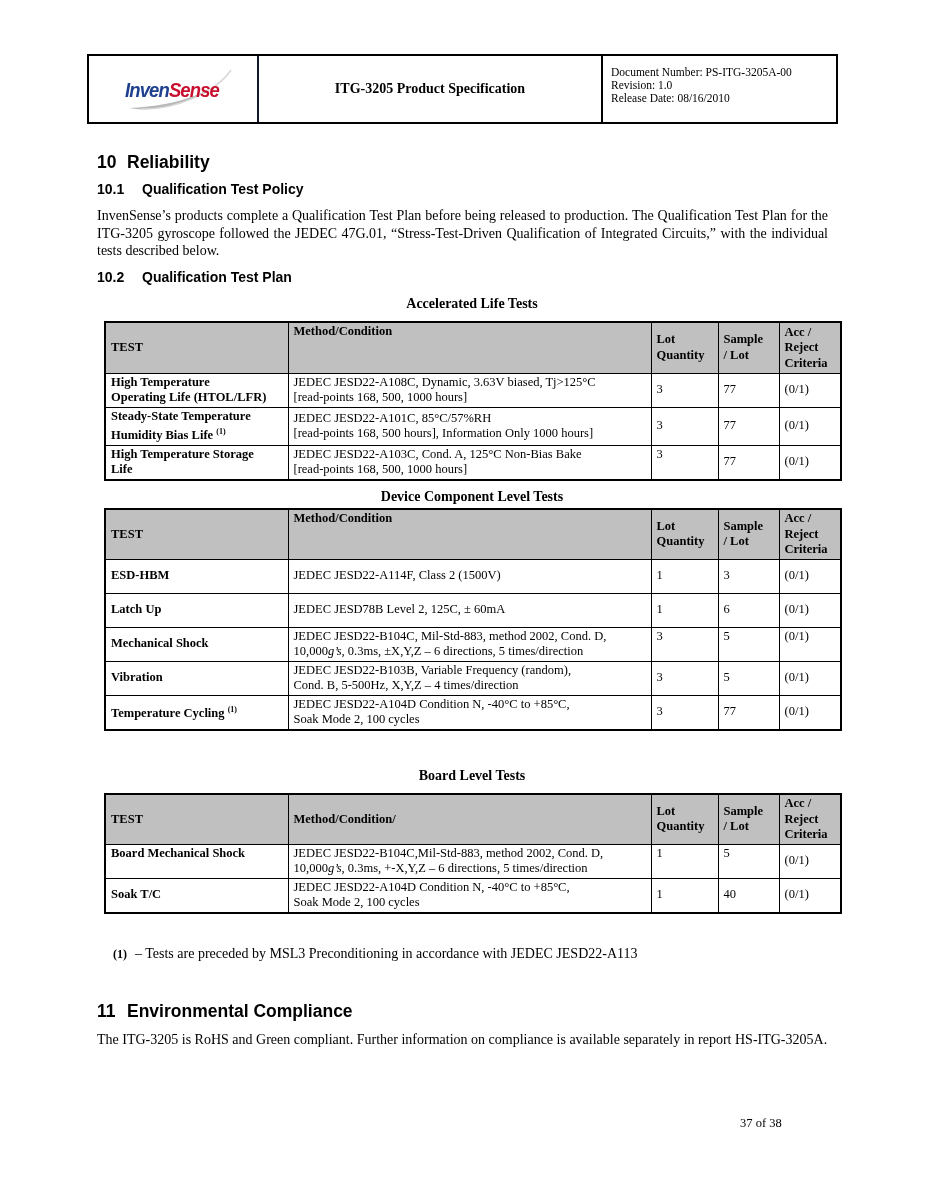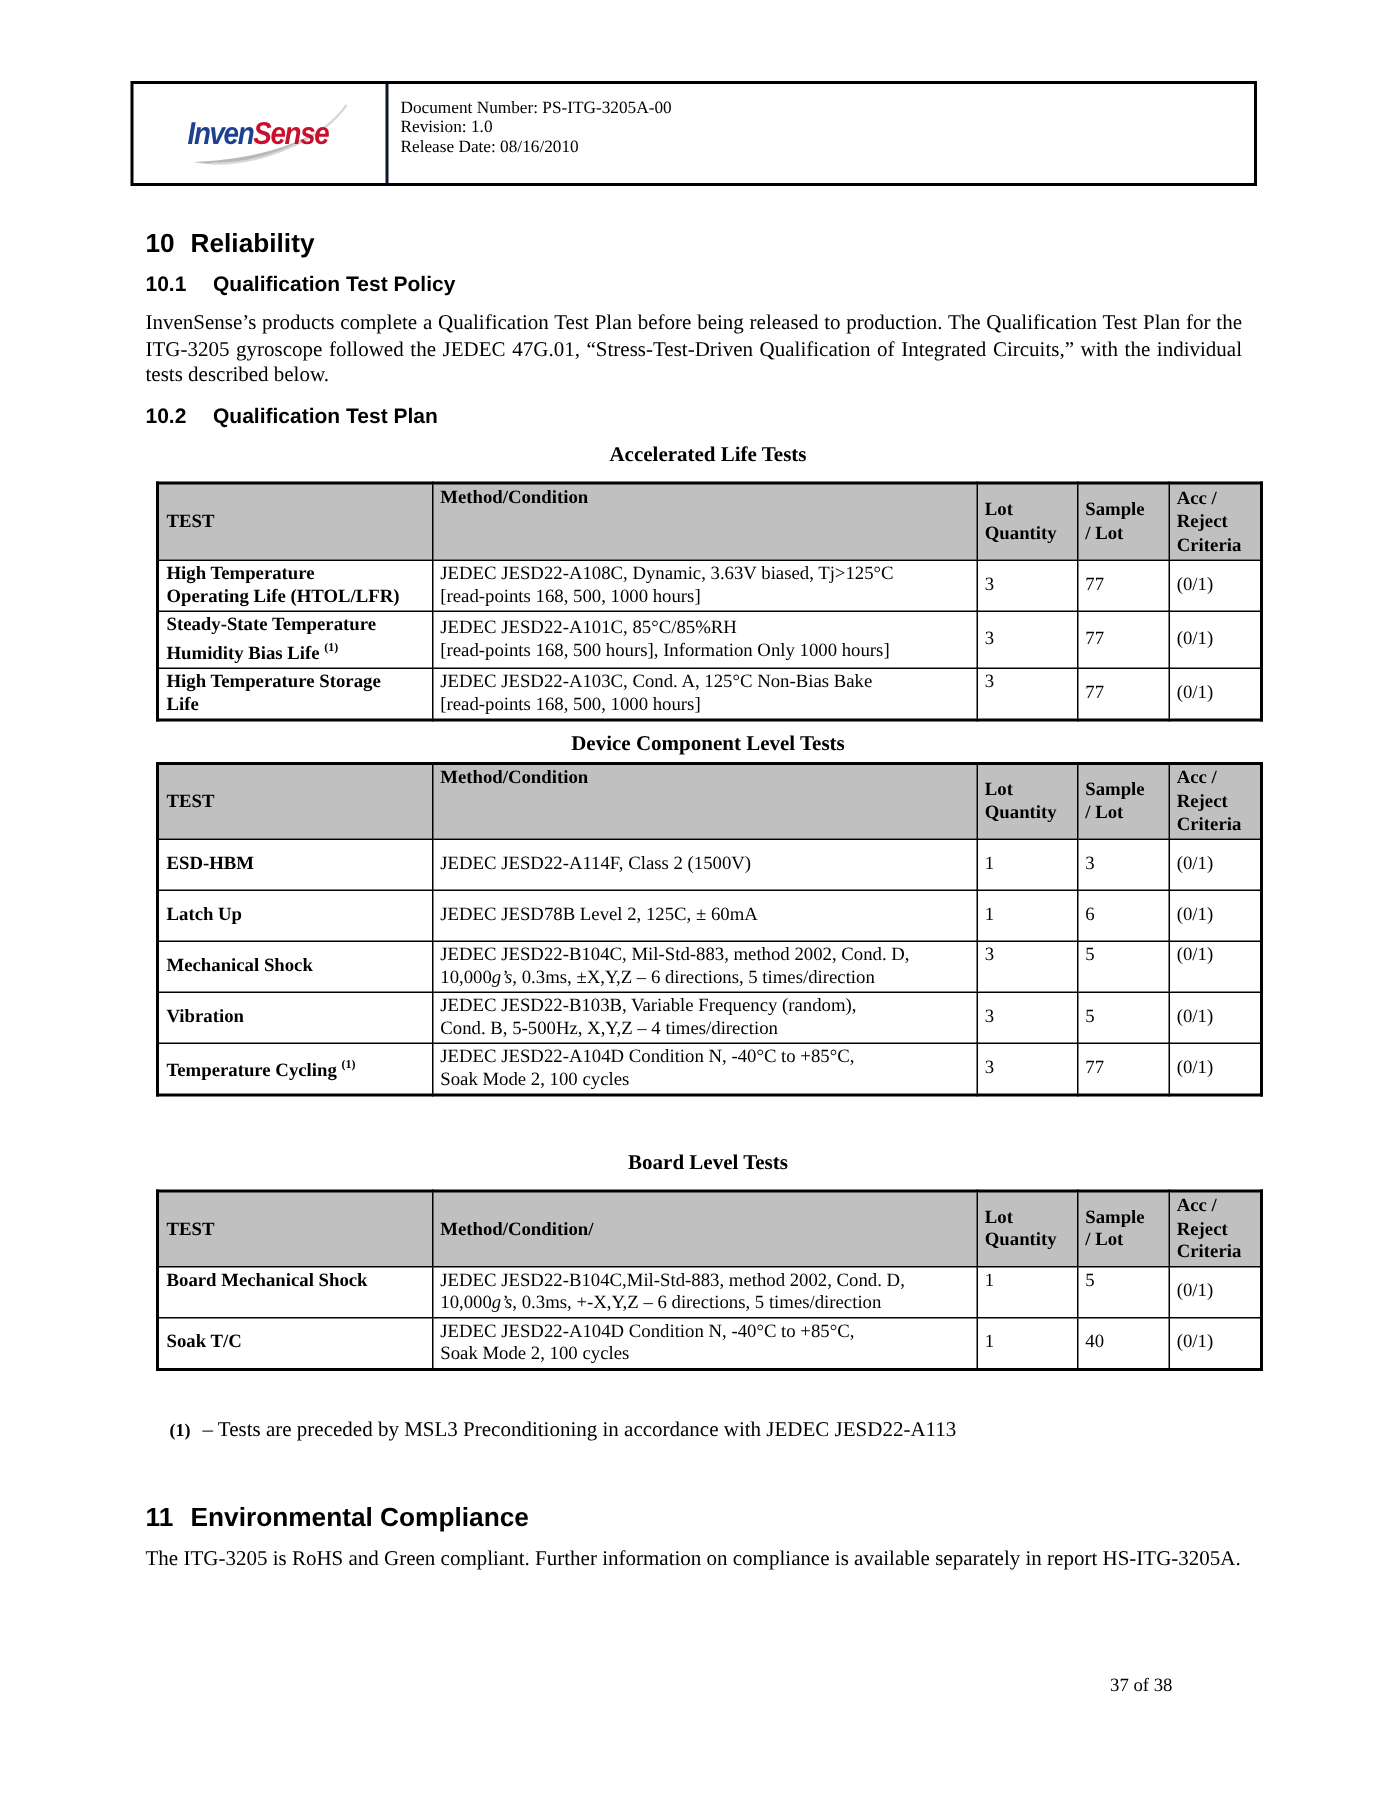--- a/index.html
+++ b/index.html
@@ -122,20 +122,21 @@
 <div class="hdr">
   <div class="hdr-logo">
     <div class="logo-wrap">
       <svg class="logo-swoosh" viewBox="0 0 112 44">
         <path d="M8 40 C 40 46, 90 30, 108 4 C 96 22, 60 38, 8 40 Z" fill="#b8b8b8"></path>
         <path d="M20 41 C 55 42, 95 24, 110 2" stroke="#d8d8d8" stroke-width="1.5" fill="none"></path>
       </svg>
       <div class="logo-text"><span class="inv">Inven</span><span class="sen">Sense</span></div>
     </div>
   </div>
+  <div class="hdr-title">ITG-3205 Product Specification</div>
   <div class="hdr-meta">
     <div>Document Number: PS-ITG-3205A-00</div>
     <div>Revision: 1.0</div>
     <div>Release Date: 08/16/2010</div>
   </div>
 </div>
 
 <div class="h1" style="top:152px;">
   <span class="num">10</span><span>Reliability</span>
 </div>
@@ -166,21 +167,21 @@
   </tr>
   <tr style="height:33px;padding-left:28px;">
     <td class="name"><span>High Temperature</span><br><span>Operating Life (HTOL/LFR)</span></td>
     <td><span>JEDEC JESD22-A108C, Dynamic, 3.63V biased,  Tj&gt;125°C</span><br><span>[read-points 168, 500, 1000 hours]</span></td>
     <td>3</td>
     <td>77</td>
     <td>(0/1)</td>
   </tr>
   <tr style="height:33px;">
     <td class="name"><span>Steady-State Temperature</span><br><span>Humidity Bias Life</span> <sup>(1)</sup></td>
-    <td><span>JEDEC JESD22-A101C, 85°C/85%RH</span><br><span>[read-points 168, 500 hours], Information Only 1000 hours]</span></td>
+    <td><span>JEDEC JESD22-A101C, 85°C/57%RH</span><br><span>[read-points 168, 500 hours], Information Only 1000 hours]</span></td>
     <td>3</td>
     <td>77</td>
     <td>(0/1)</td>
   </tr>
   <tr style="height:33px;">
     <td class="name"><span>High Temperature Storage</span><br><span>Life</span></td>
     <td><span>JEDEC JESD22-A103C, Cond. A, 125°C Non-Bias Bake</span><br><span>[read-points 168, 500, 1000 hours]</span></td>
     <td class="vtop">3</td>
     <td>77</td>
     <td>(0/1)</td>

